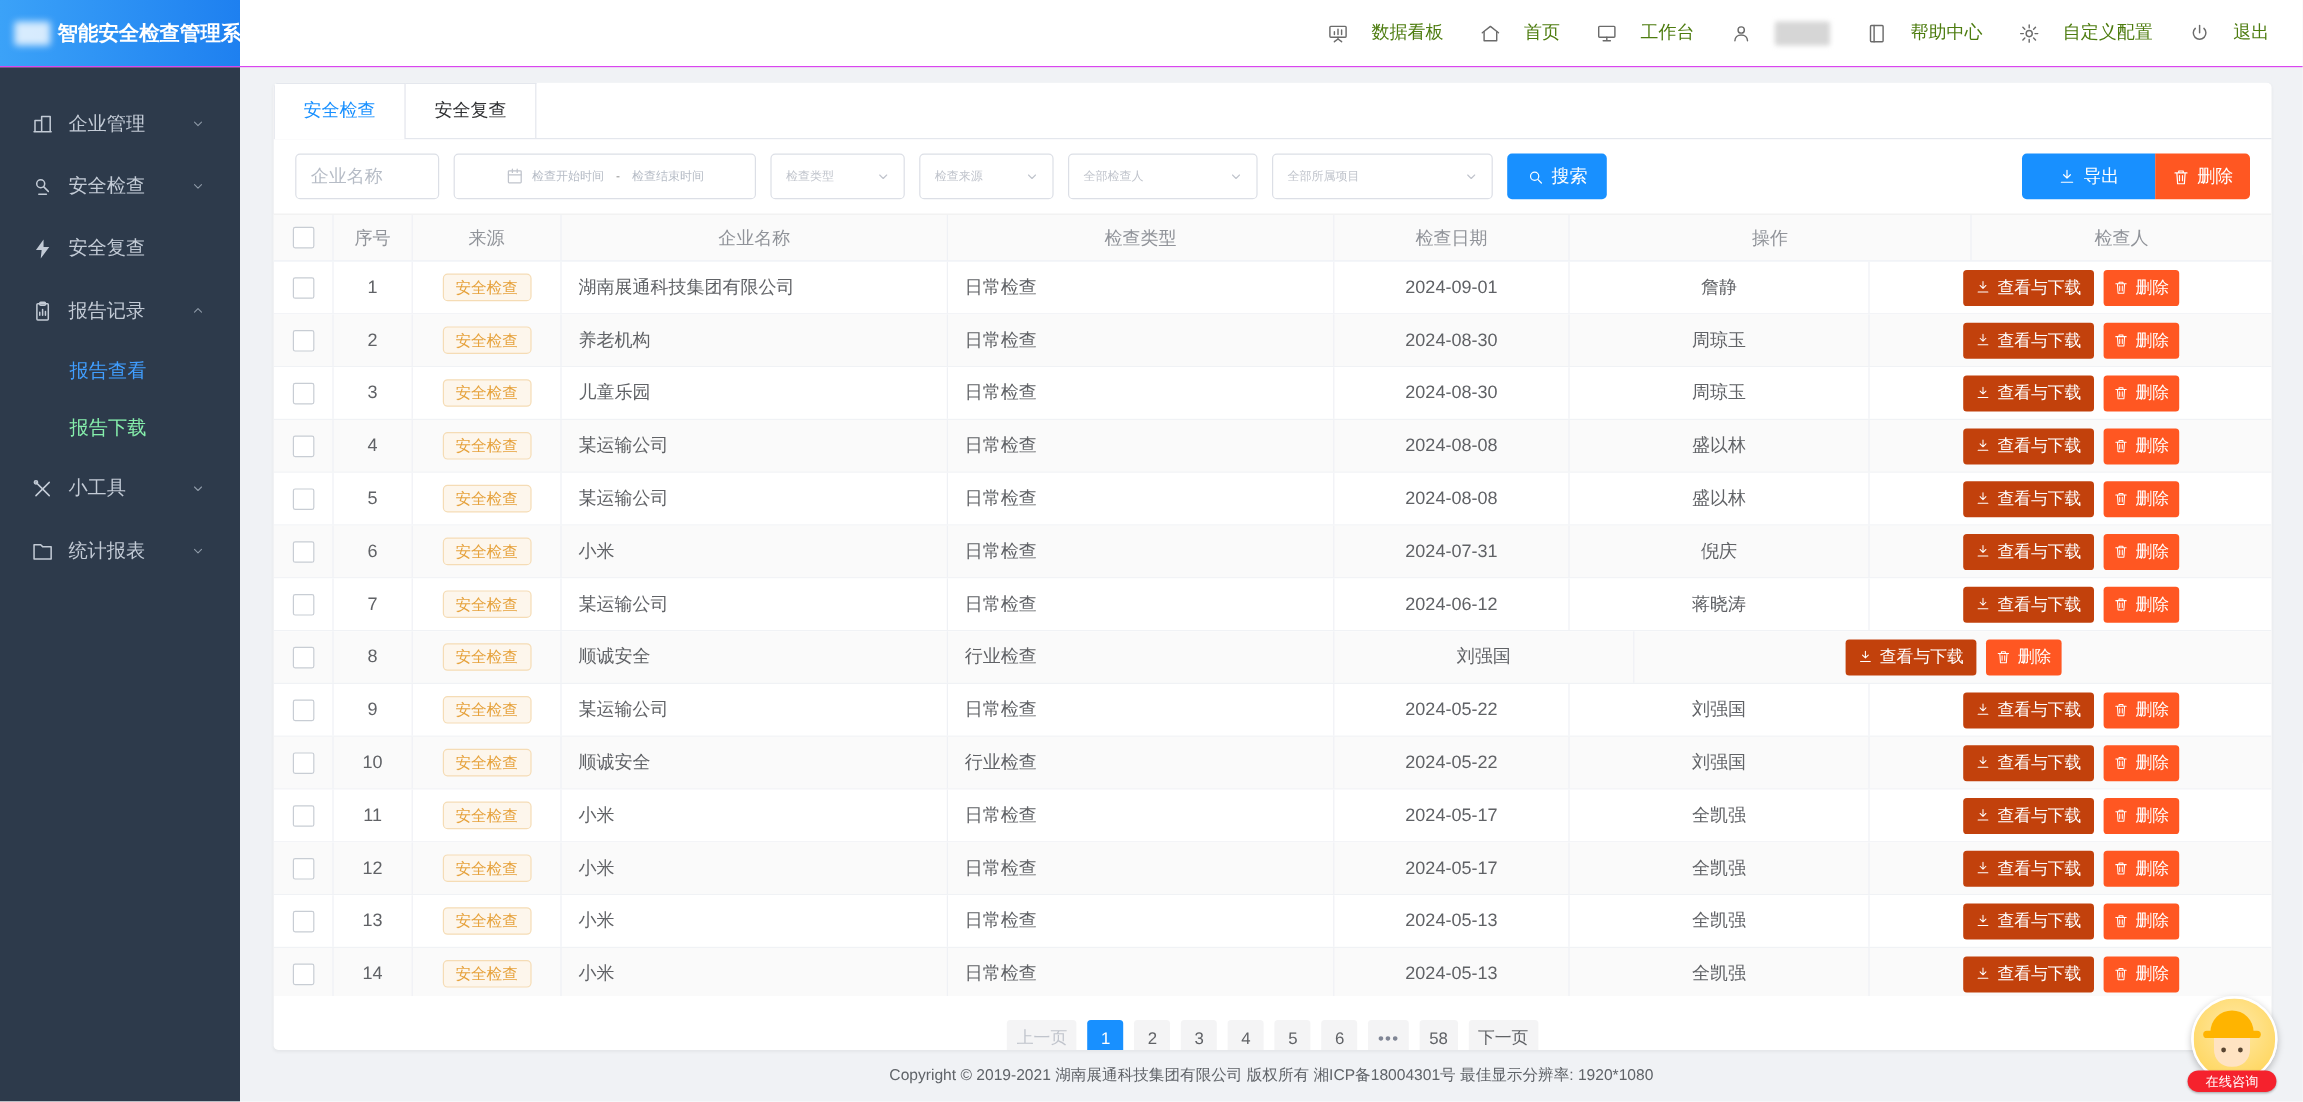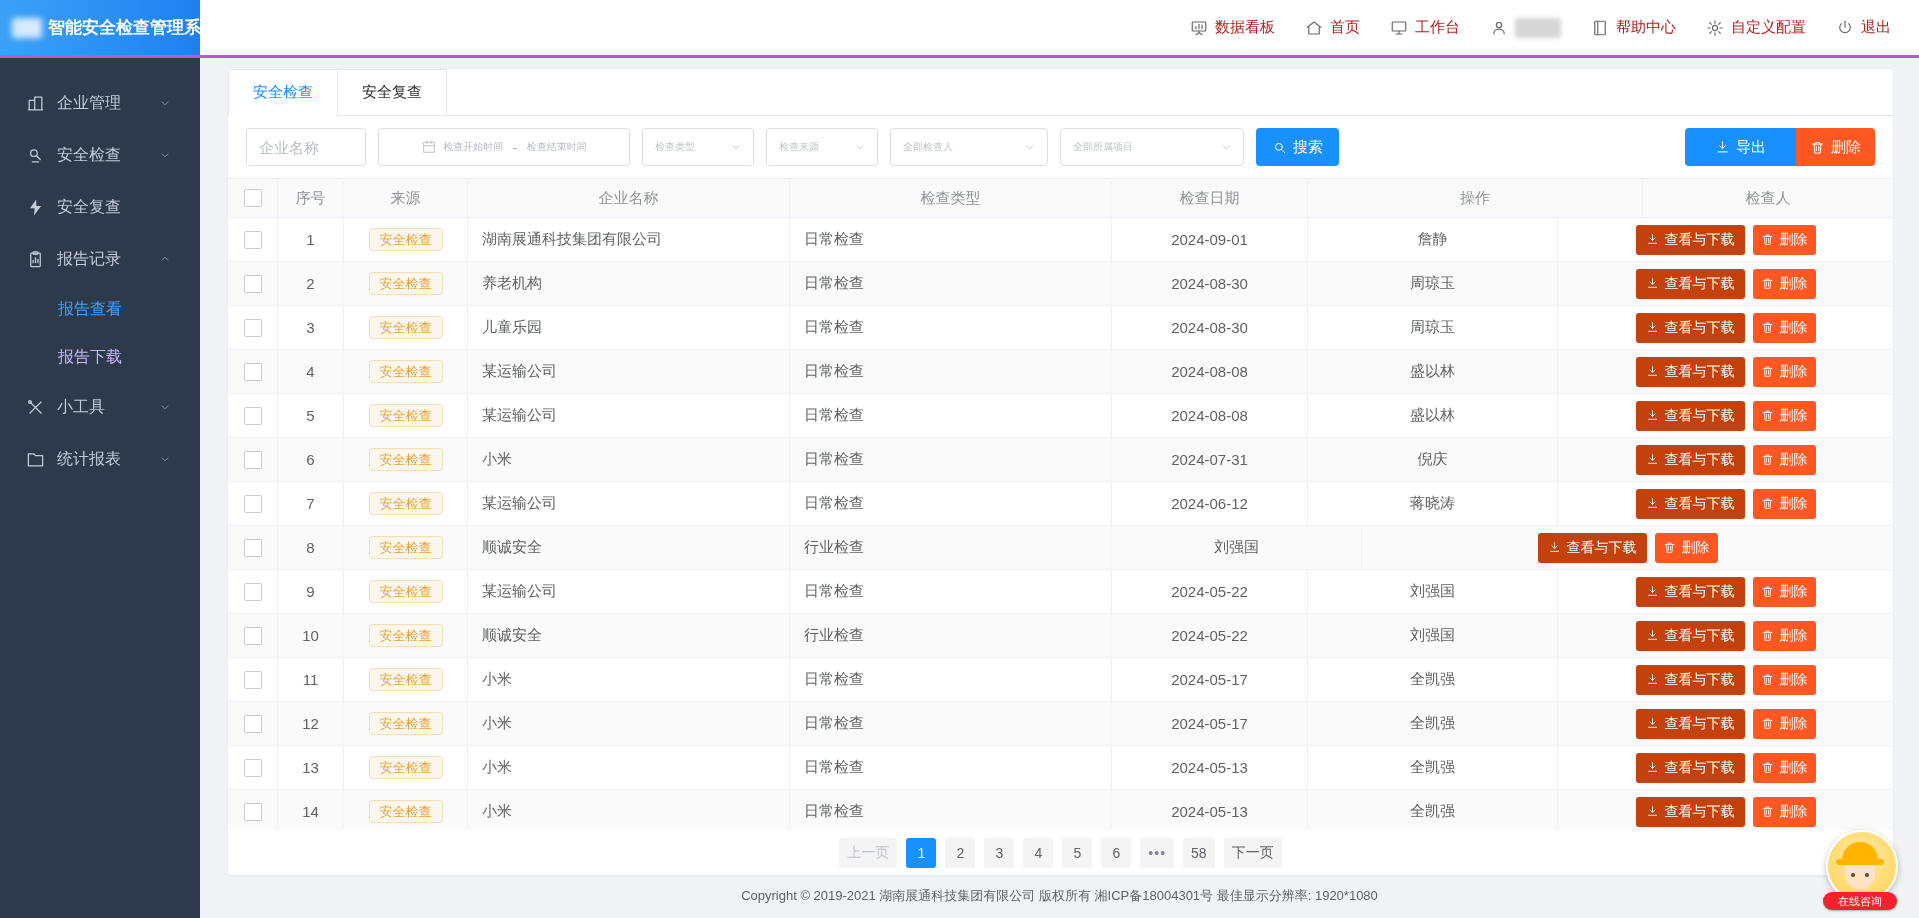--- a/index.html
+++ b/index.html
@@ -3,39 +3,39 @@
 <meta charset="utf-8">
 <style>
   html,body{margin:0;padding:0}
   body{width:1919px;height:918px;overflow:hidden;background:#f0f2f5;
        font-family:"Liberation Sans","DejaVu Sans",sans-serif;color:#333;position:relative}
   .ic{display:inline-flex;align-items:center;justify-content:center}
   .ic svg{width:100%;height:100%;display:block}
 
   
   .header{position:absolute;left:0;top:0;width:1919px;height:55px;background:#fff;
-          border-bottom:3px solid #d946ef;display:flex;align-items:stretch;z-index:5}
+          border-bottom:1px solid #d946ef;display:flex;align-items:stretch;z-index:5}
   .logo{width:200px;background:linear-gradient(90deg,#3ba2f8,#1e80f0);display:flex;
         align-items:center;padding-left:12px;box-sizing:border-box}
   .logo-blur{width:30px;height:20px;background:rgba(255,255,255,.8);border-radius:2px;
              filter:blur(3px);margin-right:6px;flex:none}
   .logo-title{color:#fff;font-size:17px;font-weight:bold;white-space:nowrap}
   .hnav{flex:1;display:flex;align-items:center;justify-content:flex-end;gap:30px;padding-right:28px}
-  .nav-item{display:flex;align-items:center;gap:7px;color:#b91c1c;font-size:15px;cursor:pointer;white-space:nowrap}
+  .nav-item{display:flex;align-items:center;gap:19px;color:#4d7c0f;font-size:15px;cursor:pointer;white-space:nowrap}
   .nav-item .ic{width:18px;height:18px;color:#6b6b6b}
   .blur-box{width:46px;height:20px;background:#d6d6d6;border-radius:2px;filter:blur(2px)}
 
   
   .sidebar{position:absolute;left:0;top:55px;width:200px;height:863px;background:#2d3a4b;
            padding-top:22px;box-sizing:border-box}
   .menu-item{height:52px;display:flex;align-items:center;padding:0 18px 0 26px;color:#c3cbd6;
              font-size:16px;cursor:pointer;position:relative}
   .menu-item .ic{width:19px;height:19px;margin-right:12px;color:#c3cbd6}
   .menu-item .chev{position:absolute;right:16px;width:14px;height:14px;color:#8d99a7}
-  .submenu-item{height:48px;display:flex;align-items:center;padding-left:58px;color:#c4b5fd;
+  .submenu-item{height:48px;display:flex;align-items:center;padding-left:58px;color:#86efac;
                 font-size:16px;cursor:pointer}
   .submenu-item.active{color:#409eff}
 
   
   .content{position:absolute;left:200px;top:55px;width:1719px;height:863px;box-sizing:border-box}
   .card{position:absolute;left:28px;right:26px;top:14px;height:806px;background:#fff;
         border-radius:4px;box-shadow:0 1px 3px rgba(0,0,0,.05);box-sizing:border-box;overflow:hidden}
 
   
   .tabs{display:flex;border-bottom:1px solid #e4e7ed;padding-left:0;height:47px;box-sizing:border-box}
@@ -81,21 +81,21 @@
   .trow{display:flex;height:43px;border-bottom:1px solid #f0f2f5;font-size:15px;color:#606266;background:#fff}
   .trow.alt{background:#fafafa}
   .cb{width:16px;height:16px;border:1px solid #c8cdd4;border-radius:2px;background:#fff;cursor:pointer}
   .tag{font-size:13px;color:#e6a23c;background:#fdf6ec;border:1px solid #f5dcb5;border-radius:4px;
        padding:4px 10px;line-height:1}
   .btn-view{height:30px;padding:0 10px;background:#c2410c;border-radius:3px;font-size:14px}
   .btn-rowdel{height:30px;padding:0 8px;background:#ff5722;border-radius:3px;font-size:14px;margin-left:8px}
   .btn-view .ic,.btn-rowdel .ic{width:13px;height:13px}
 
   
-  .pager{display:flex;align-items:center;justify-content:center;gap:9px;margin-top:8px}
+  .pager{display:flex;align-items:center;justify-content:center;gap:9px;margin-top:20px}
   .pg{min-width:30px;height:30px;padding:0 8px;display:flex;align-items:center;justify-content:center;
       background:#f4f4f5;border-radius:3px;font-size:14px;color:#606266;cursor:pointer;box-sizing:border-box}
   .pg.disabled{color:#c0c4cc;cursor:default}
   .pg.active{background:#1890ff;color:#fff}
   .pg.dots{letter-spacing:1px;color:#808695}
 
   
   .footer{position:absolute;left:200px;bottom:0;width:1719px;height:44px;display:flex;
           align-items:center;justify-content:center;font-size:13px;color:#5f6368}
 

